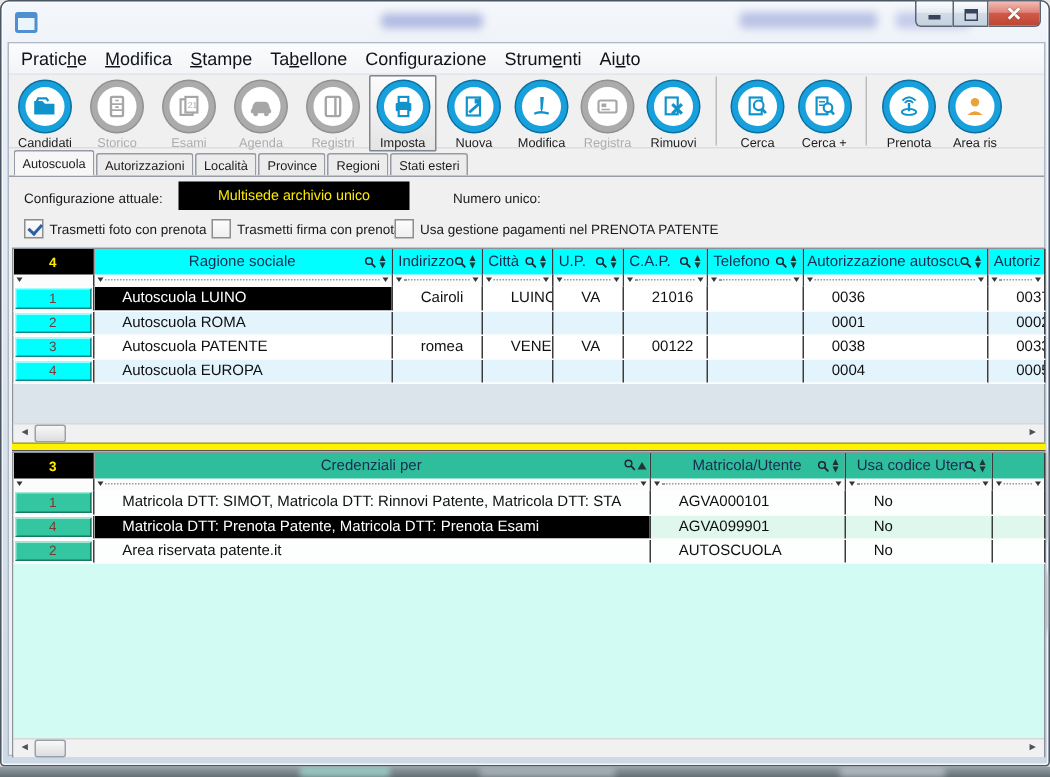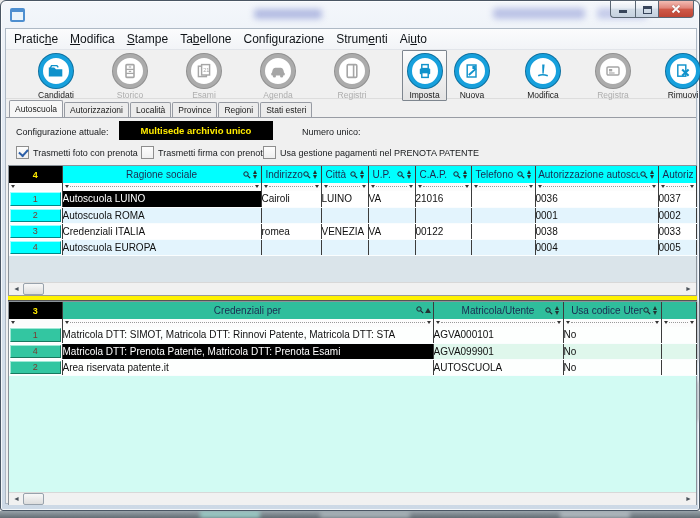--- a/index.html
+++ b/index.html
@@ -38,38 +38,38 @@
 
 .client { position:absolute; left:4px; top:27px; width:692px; height:476px; background:#F0F0F0; border:1px solid #AEB9C5; }
 
 
 .menubar { position:absolute; left:0; top:0; right:0; height:21px; background:linear-gradient(#FBFCFD,#F2F4F7); border-bottom:1px solid #E2E5EA; display:flex; padding-left:2px; }
 .mi { font-size:12px; color:#101418; padding:3px 6px; }
 .mi u { text-decoration:underline; }
 
 
 .toolbar { position:absolute; left:0; top:21px; right:0; height:49px; background:#F0F0F0; border-bottom:1px solid #DDDDDD; display:flex; align-items:flex-start; }
-.tbtn { display:flex; flex-direction:column; align-items:center; padding-top:4px; width:48px; flex:none;margin-left:26px; }
+.tbtn { display:flex; flex-direction:column; align-items:center; padding-top:4px; width:48px; flex:none; }
 .ring { width:34px; height:34px; border-radius:50%; border:4px solid #17A0DC; background:#fff; box-shadow:0 0 0 1px #0B6F9F; display:flex; align-items:center; justify-content:center; color:#1092CB; }
 .tbtn.disabled .ring { border-color:#ABABAB; box-shadow:0 0 0 1px #909090; color:#A6A6A6; }
 .tlbl { font-size:8.5px; margin-top:2px; color:#1A1A1A; white-space:nowrap; }
 .tbtn.disabled .tlbl { color:#ADADAD; }
 .tbtn.selected { border:1px solid #7E868F; border-radius:1px; background:linear-gradient(#FBFBFB,#E4E4E4); padding-top:3px; width:45px; }
 .tsep { width:1px; height:46px; background:#BDBDBD; margin-top:1px; flex:none; }
 
 
 .tabbar { position:absolute; left:0; top:70px; right:0; height:18px; display:flex; align-items:flex-end; padding-left:3px; }
 .tab { font-size:8.5px; color:#1A1A1A; background:#ECECEC; border:1px solid #979BA3; border-bottom:none; border-radius:2px 2px 0 0; height:15px; padding:0 5px; display:flex; align-items:center; margin-right:1px; }
 .tab.active { background:#F7F7F7; height:17px; position:relative; z-index:3; }
 
 
 .content { position:absolute; left:0; top:88px; right:0; bottom:0; background:#F0F0F0; border-top:1px solid #989CA4; }
 
 .cfg-label { position:absolute; font-size:9px; color:#17191C; }
-.blackbox { position:absolute; height:19px; background:#000; color:#FFEB00; font-weight:bold; font-size:9.5px; display:flex; align-items:center; justify-content:center; white-space:nowrap; }
+.blackbox { position:absolute; height:19px; background:#000; color:#FFEB00; font-weight:normal; font-size:9.5px; display:flex; align-items:center; justify-content:center; white-space:nowrap; }
 .bb1 { left:113px; top:3px; width:154px; }
 .bb2 { left:351px; top:3px; width:180px; }
 
 .cb { display:flex; align-items:center; position:absolute; }
 .cbbox { width:13px; height:13px; border:1px solid #8E8E8E; background:linear-gradient(#FDFDFD,#EFEFEF); position:relative; flex:none; }
 .cbbox.checked::after { content:""; position:absolute; left:2px; top:2px; width:7px; height:4px; border-left:2px solid #2C5FA8; border-bottom:2px solid #2C5FA8; transform:rotate(-48deg); }
 .cblbl { font-size:9px; color:#17191C; margin-left:4px; white-space:nowrap; }
 
 
 .gridpanel { position:absolute; left:2px; width:689px; border:1px solid #8B9299; background:#fff; }
@@ -89,21 +89,21 @@
 .sortud i { position:absolute; left:1px; width:0; height:0; border-left:2.5px solid transparent; border-right:2.5px solid transparent; }
 .sortud i.up { top:0; border-bottom:4px solid #233; }
 .sortud i.dn { bottom:0; border-top:4px solid #233; }
 .sortup { display:inline-block; width:0; height:0; border-left:3px solid transparent; border-right:3px solid transparent; border-bottom:5px solid #233; }
 
 .flt td { height:8px; border-right:1px solid #3C3C3C; background:#FCFCFC; position:relative; }
 .flt .dots { position:absolute; left:7px; right:8px; top:3px; border-top:1px dotted #999; }
 .flt .car { position:absolute; right:2px; top:2px; width:0; height:0; border-left:2.5px solid transparent; border-right:2.5px solid transparent; border-top:3.5px solid #333; }
 .flt .carl { position:absolute; left:2px; top:2px; width:0; height:0; border-left:2.5px solid transparent; border-right:2.5px solid transparent; border-top:3.5px solid #333; }
 
-.row td { height:16px; border-right:1px solid #3C3C3C; border-bottom:1px solid #FAFDFE; font-size:10px; color:#101010; padding-left:0; }
+.row td { height:16px; border-right:1px solid #3C3C3C; border-bottom:1px solid #FAFDFE; font-size:10px; color:#101010; padding-left:19px; }
 .g1 .row td { background:#FFFFFF; }
 .g1 .row.alt td:not(.numtd) { background:#E3F4FD; }
 .g2 .row td { background:#FDFFFE; }
 .g2 .row.alt td:not(.numtd) { background:#DFF7EC; }
 td.sel { background:#000 !important; color:#FFF; }
 td.numtd { padding:1px; background:#fff; }
 .numbtn { width:100%; height:100%; display:flex; align-items:center; justify-content:center; font-size:9px; color:#7A3A30; }
 .g1 .numbtn { background:#00FFFF; border:1px solid; border-color:#9FFFFF #008888 #008888 #9FFFFF; }
 .g2 .numbtn { background:#33C6A1; border:1px solid; border-color:#9FE8D6 #17795F #17795F #9FE8D6; }
 
@@ -494,21 +494,21 @@
             <td></td>
             <td></td>
             <td></td>
             <td>0001</td>
             <td>0002</td>
           </tr>
           <tr class="row">
             <td class="numtd">
                     <div class="numbtn">3</div>
                   </td>
-            <td>Credenziali ITALIA</td>
+            <td>Autoscuola PATENTE</td>
             <td>romea</td>
             <td>VENEZIA</td>
             <td>VA</td>
             <td>00122</td>
             <td></td>
             <td>0038</td>
             <td>0033</td>
           </tr>
           <tr class="row alt">
             <td class="numtd">

